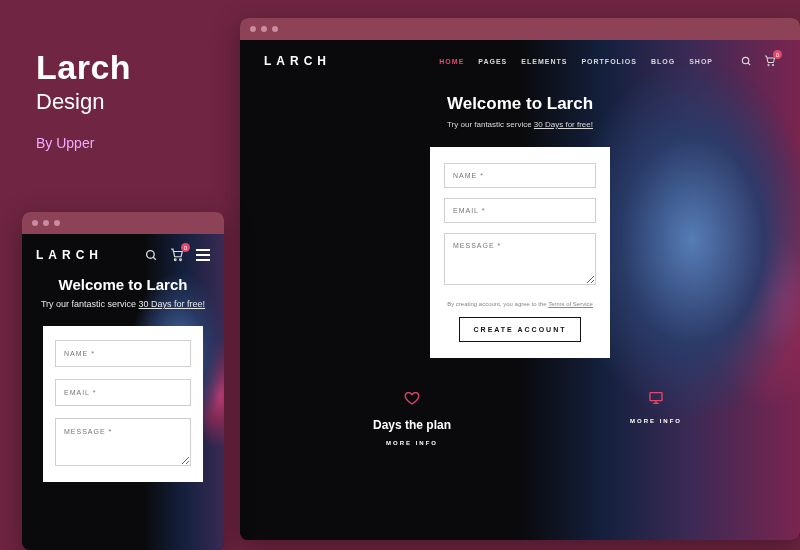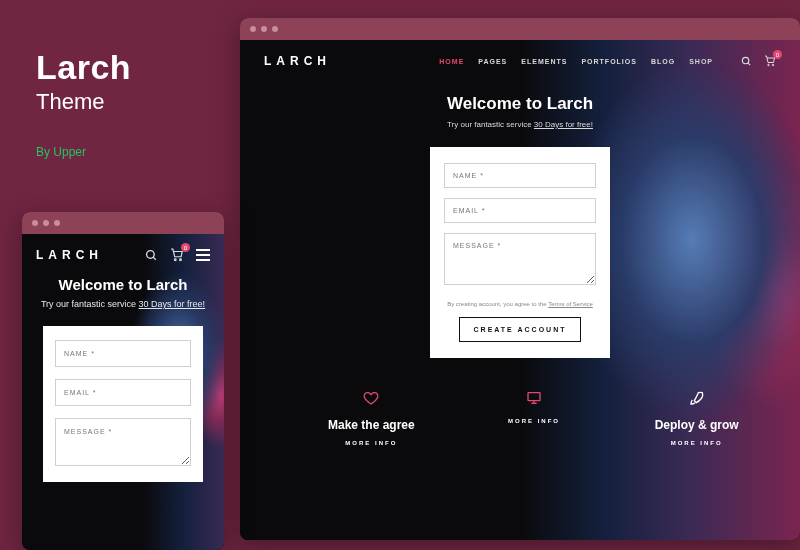--- a/index.html
+++ b/index.html
@@ -2,21 +2,21 @@
 <html><head>
 <meta charset="utf-8">
 <style>
 * { margin:0; padding:0; box-sizing:border-box; font-family: Arial, Helvetica, sans-serif; }
 body { width:800px; height:550px; background:#702542; overflow:hidden; position:relative; }
 
 
 .info { position:absolute; left:36px; top:48px; color:#fff; }
 .info .title { font-size:34px; font-weight:700; letter-spacing:0.5px; }
 .info .subtitle { font-size:22px; font-weight:300; margin-top:2px; }
-.info .byline { font-size:12px; margin-top:30px; color:#22c55e; }
+.info .byline { font-size:14px; margin-top:20px; color:#f0abfc; }
 
 
 .win { position:absolute; border-radius:8px; overflow:hidden; box-shadow:0 8px 28px rgba(0,0,0,0.35); background:#0b0b0e; }
 .titlebar { background:#8d4257; height:22px; display:flex; align-items:center; padding-left:10px; gap:5px; }
 .dot { width:6px; height:6px; border-radius:50%; background:#c98d9e; }
 
 
 .desktop { left:240px; top:18px; width:560px; height:522px; }
 .desktop .content { position:relative; width:100%; height:500px; background:linear-gradient(90deg,#0a0a0c 0%,#0a0a0c 50%,#14203d 65%,#3a2a55 80%,#7a2550 100%); }
 .face { position:absolute; right:0; top:0; width:270px; height:500px; background:radial-gradient(ellipse 180px 260px at 60% 40%, #5a86c2 0%, #2a3d6b 40%, transparent 70%), radial-gradient(ellipse 120px 200px at 90% 50%, #d13f7a 0%, #8a2a55 30%, transparent 60%); opacity:0.9; }
@@ -66,21 +66,21 @@
 
 .mcard { background:#fff; width:160px; margin:14px auto 0; padding:14px 12px 0; position:relative; z-index:2;}
 .mfield { width:100%; border:1px solid #cfcfcf; padding:9px 8px; font-size:7px; letter-spacing:1px; color:#777; margin-bottom:12px; text-align:left; background:#fff; }
 .mfield.msg { height:48px; }
 </style>
 </head>
 <body>
 
 <div class="info">
   <div class="title">Larch</div>
-  <div class="subtitle">Theme</div>
+  <div class="subtitle">Design</div>
   <div class="byline">By Upper</div>
 </div>
 
 <div class="win desktop">
   <div class="titlebar">
     <div class="dot"></div>
     <div class="dot"></div>
     <div class="dot"></div>
   </div>
   <div class="content">
@@ -132,41 +132,31 @@
       <button class="btn">CREATE ACCOUNT</button>
     </div>
 
     <div class="features">
       <div class="feat">
         <div class="ficon">
           <svg width="18" height="16" viewBox="0 0 24 24" fill="none" stroke="#e4486f" stroke-width="2">
               <path d="M12 21s-8-5-10-10c-1.5-4 2-8 6-7 2 .5 3 2 4 3 1-1 2-2.5 4-3 4-1 7.5 3 6 7-2 5-10 10-10 10z"></path>
             </svg>
         </div>
-        <h3>Make the agree</h3>
+        <h3>Days the plan</h3>
         <div class="more">MORE INFO</div>
       </div>
       <div class="feat">
         <div class="ficon">
           <svg width="18" height="16" viewBox="0 0 24 24" fill="none" stroke="#e4486f" stroke-width="2">
               <rect x="3" y="4" width="18" height="12" rx="1"></rect>
               <line x1="8" y1="20" x2="16" y2="20"></line>
               <line x1="12" y1="16" x2="12" y2="20"></line>
             </svg>
         </div>
-        <div class="more">MORE INFO</div>
-      </div>
-      <div class="feat">
-        <div class="ficon">
-          <svg width="18" height="16" viewBox="0 0 24 24" fill="none" stroke="#fff" stroke-width="2">
-              <path d="M5 15c-2 2-2 6-2 6s4 0 6-2"></path>
-              <path d="M14 4c3-1 6 0 6 0s1 3 0 6c-2 5-9 9-9 9l-3-3s4-7 6-12z"></path>
-            </svg>
-        </div>
-        <h3>Deploy &amp; grow</h3>
         <div class="more">MORE INFO</div>
       </div>
     </div>
 
   </div>
 </div>
 
 <div class="win mobile">
   <div class="titlebar">
     <div class="dot"></div>

